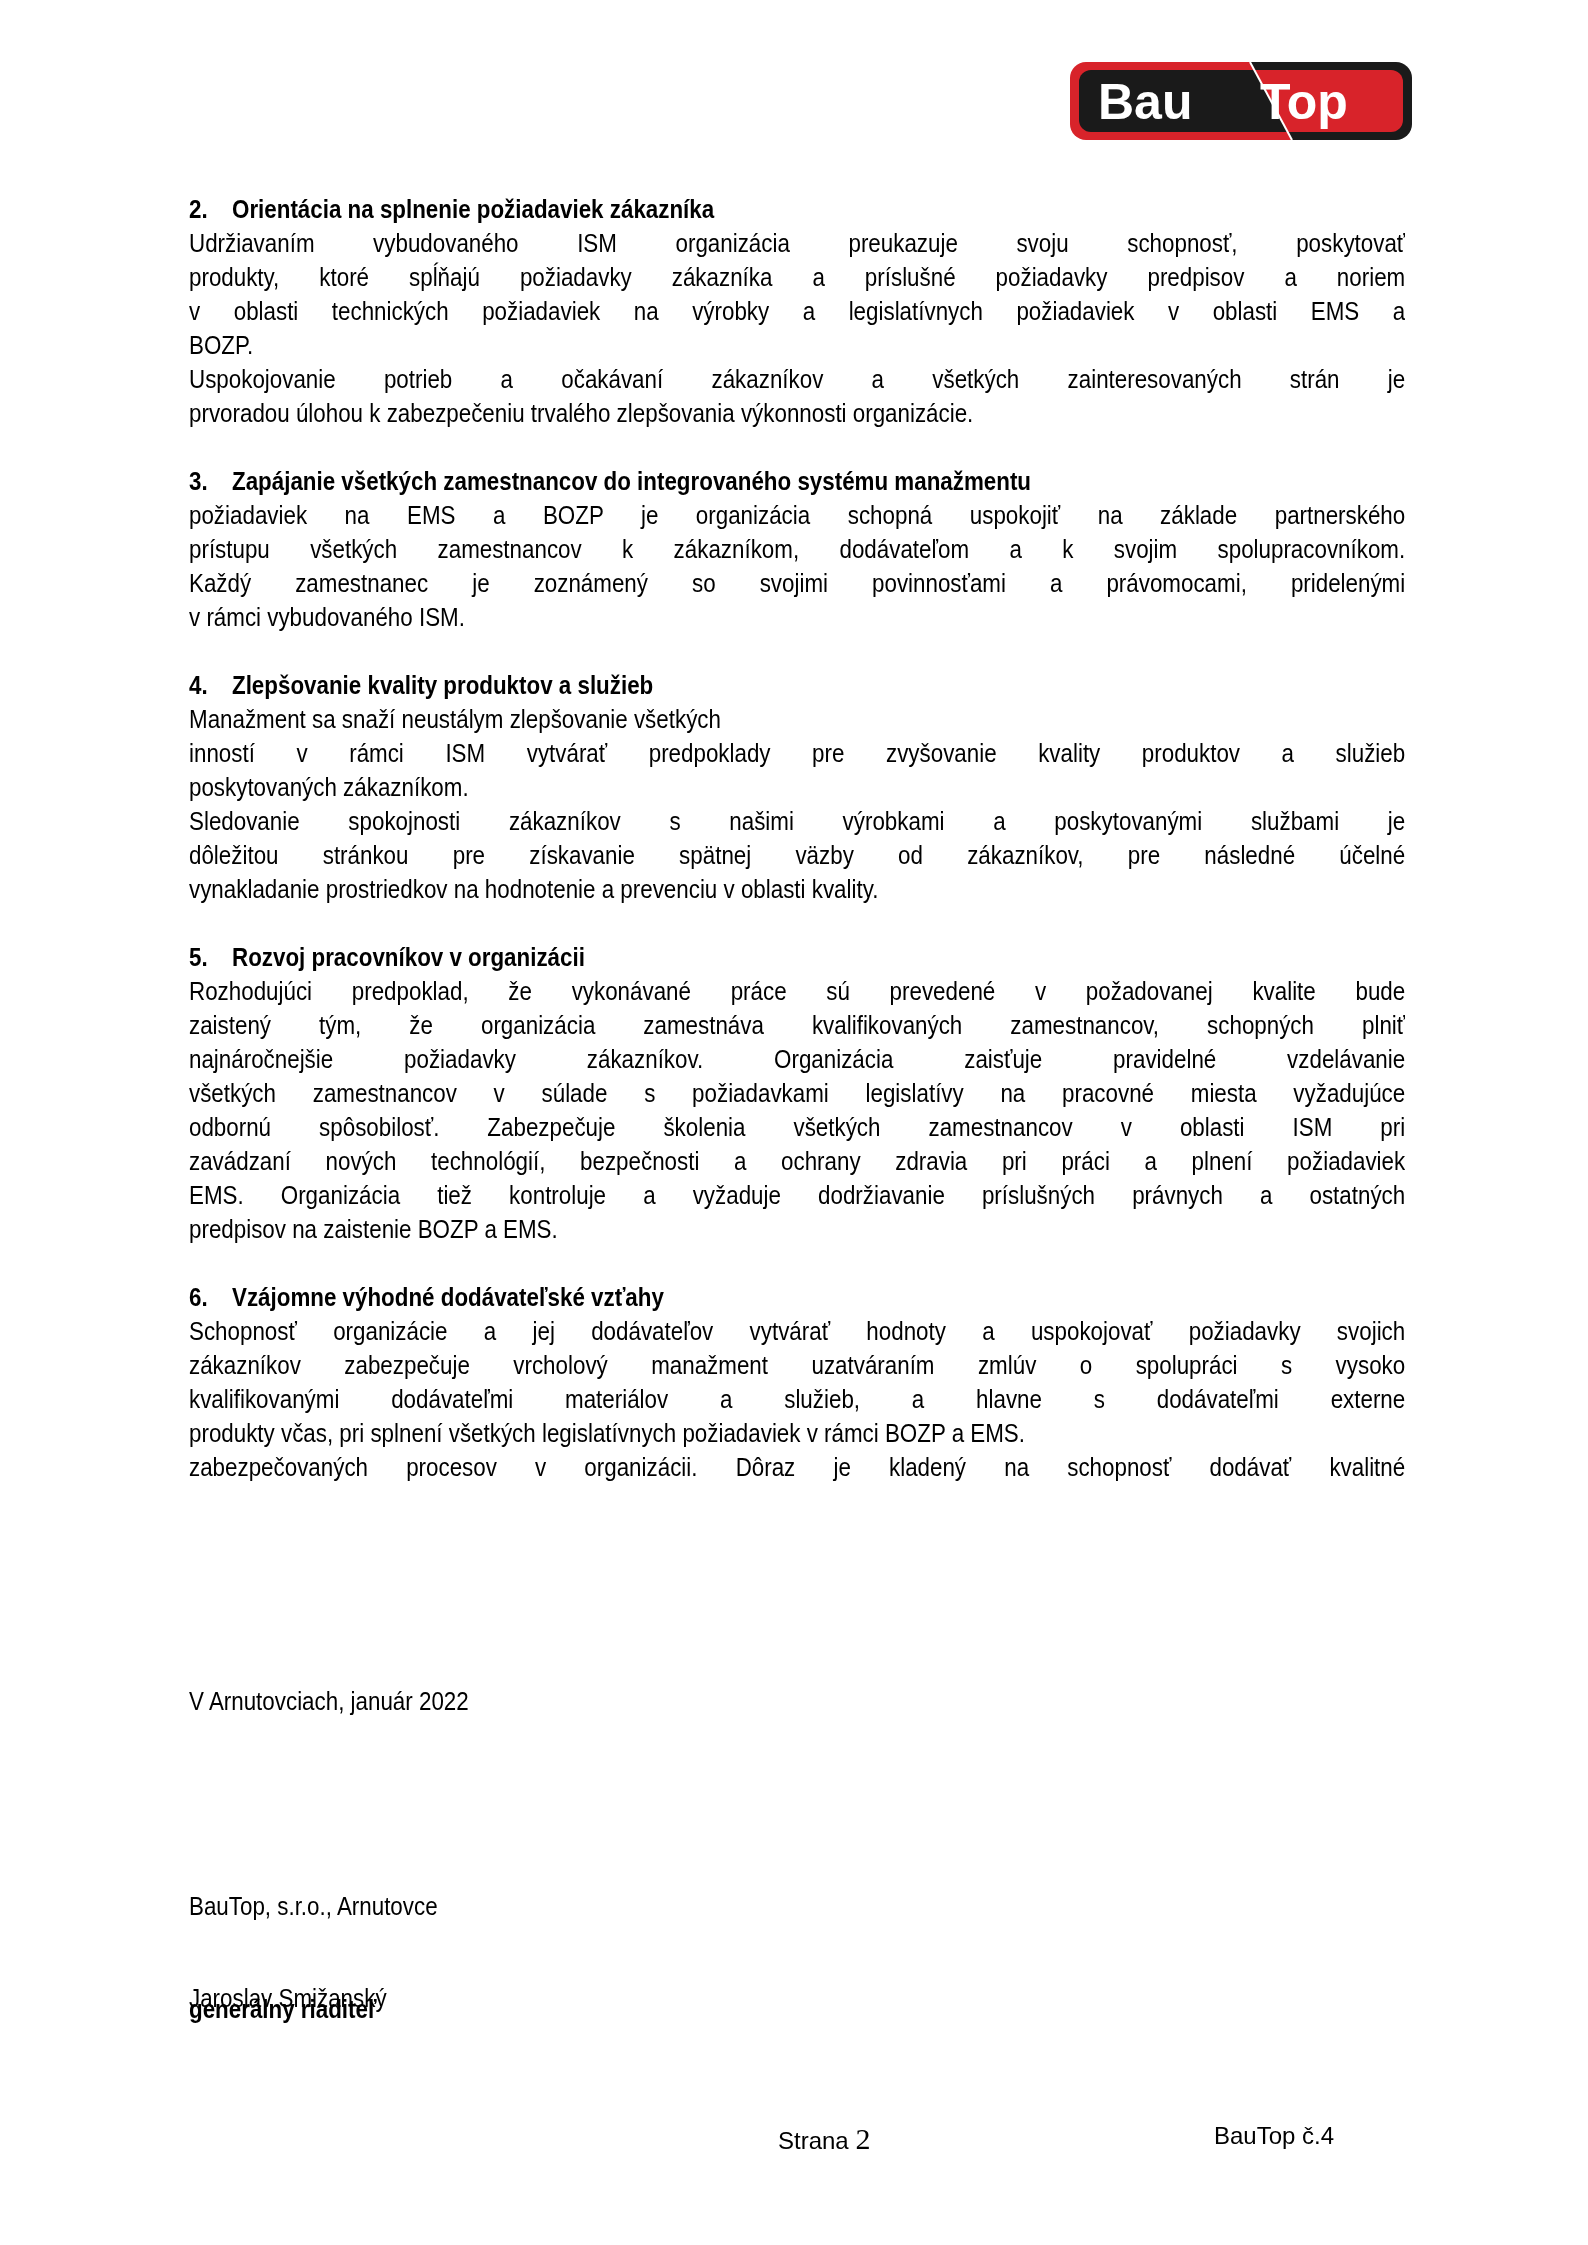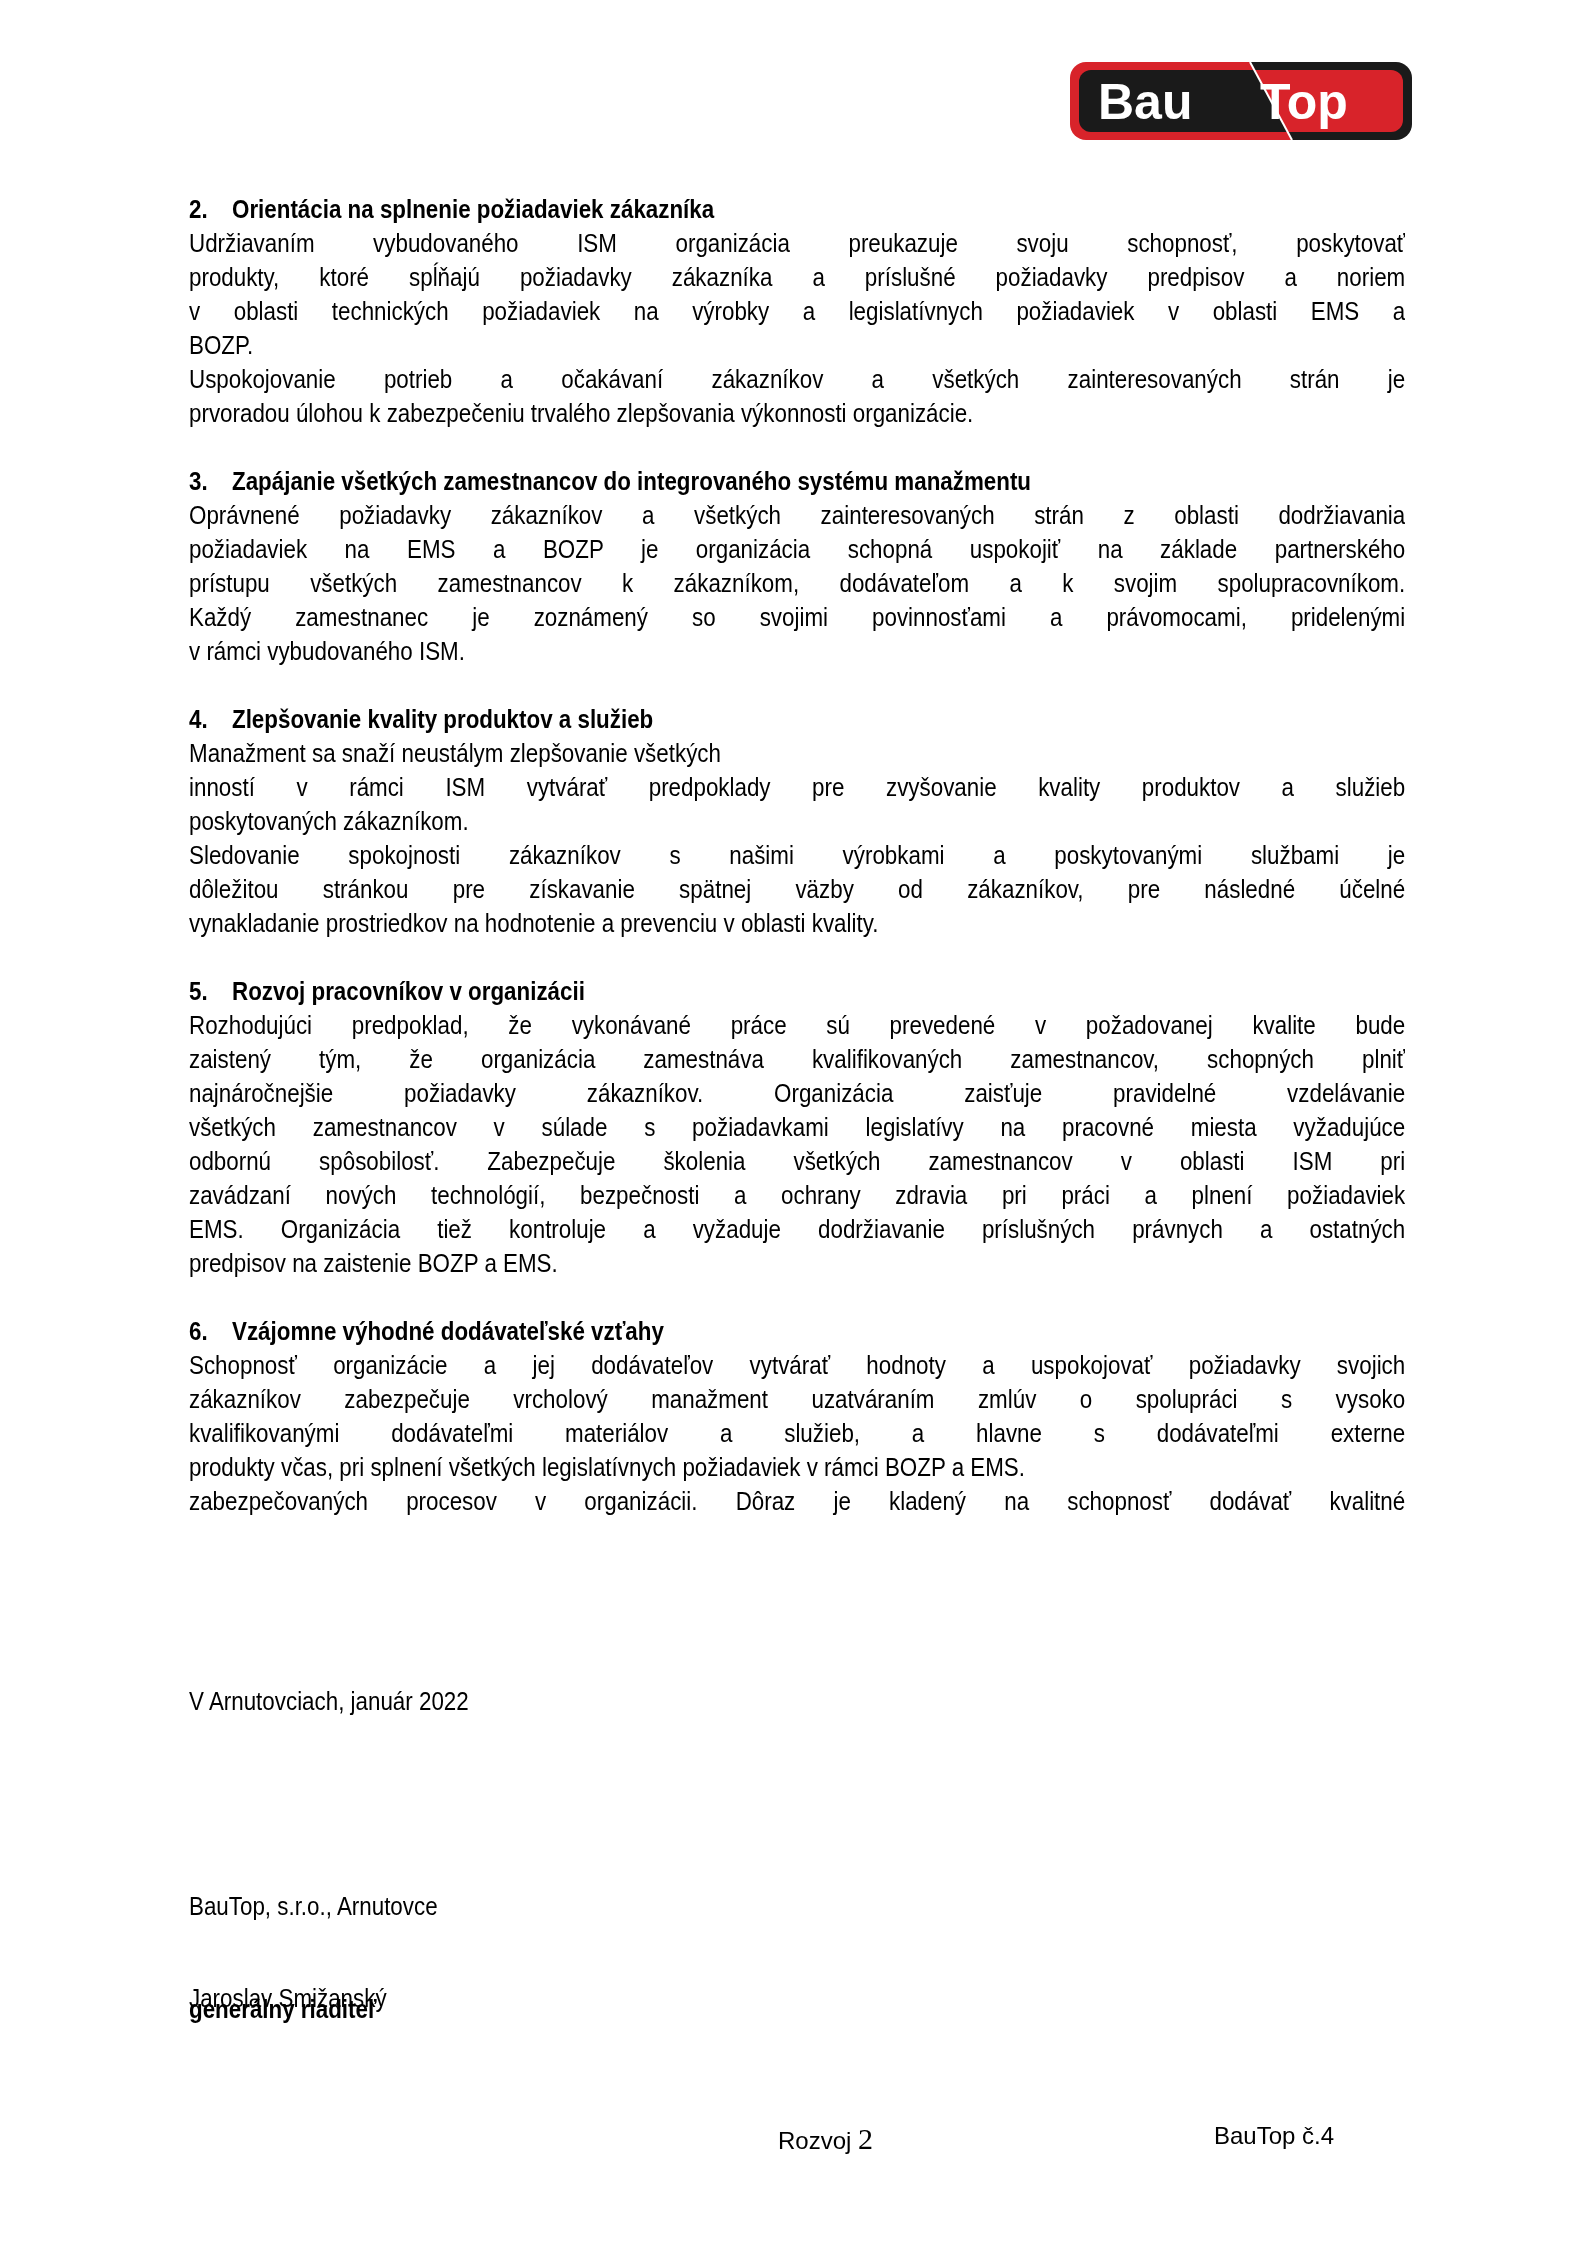--- a/index.html
+++ b/index.html
@@ -67,23 +67,20 @@
         <span class="cond just">Uspokojovanie potrieb a očakávaní zákazníkov a všetkých zainteresovaných strán je</span>
       </div>
       <div class="line">
         <span class="cond">prvoradou úlohou k zabezpečeniu trvalého zlepšovania výkonnosti organizácie.</span>
       </div>
     </div>
     <div class="gap"></div>
     <div>
       <div class="line head">
         <span class="cond"><span class="num">3.</span><span>Zapájanie všetkých zamestnancov do integrovaného systému manažmentu</span></span>
-      </div>
-      <div class="line">
-        <span class="cond just">Oprávnené požiadavky zákazníkov a všetkých zainteresovaných strán z oblasti dodržiavania</span>
       </div>
       <div class="line">
         <span class="cond just">požiadaviek na EMS a BOZP je organizácia schopná uspokojiť na základe partnerského</span>
       </div>
       <div class="line">
         <span class="cond just">prístupu všetkých zamestnancov k zákazníkom, dodávateľom a k svojim spolupracovníkom.</span>
       </div>
       <div class="line">
         <span class="cond just">Každý zamestnanec je zoznámený so svojimi povinnosťami a právomocami, pridelenými</span>
       </div>
@@ -167,16 +164,16 @@
       </div>
     </div>
   </div>
 
 <div class="closing" style="top:1684px;"><span class="cond">V Arnutovciach, január 2022</span></div>
 <div class="closing" style="top:1889px;"><span class="cond">BauTop, s.r.o., Arnutovce</span></div>
 <div class="closing" style="top:1981px;"><span class="cond">Jaroslav Smižanský</span></div>
 <div class="closing" style="top:1992px; font-weight:bold;"><span class="cond">generálny riaditeľ</span></div>
 
 <div class="footer" style="left:778px;">
-  <span>Rozvoj</span>
+  <span>Strana</span>
   <span class="page-num">2</span>
 </div>
 <div class="footer" style="left:1214px;">BauTop č.4</div>
 
 </body></html>

